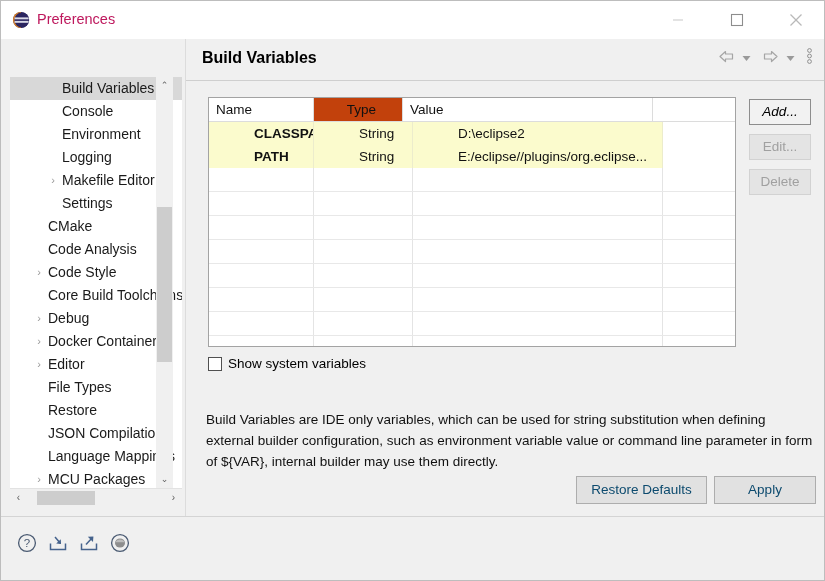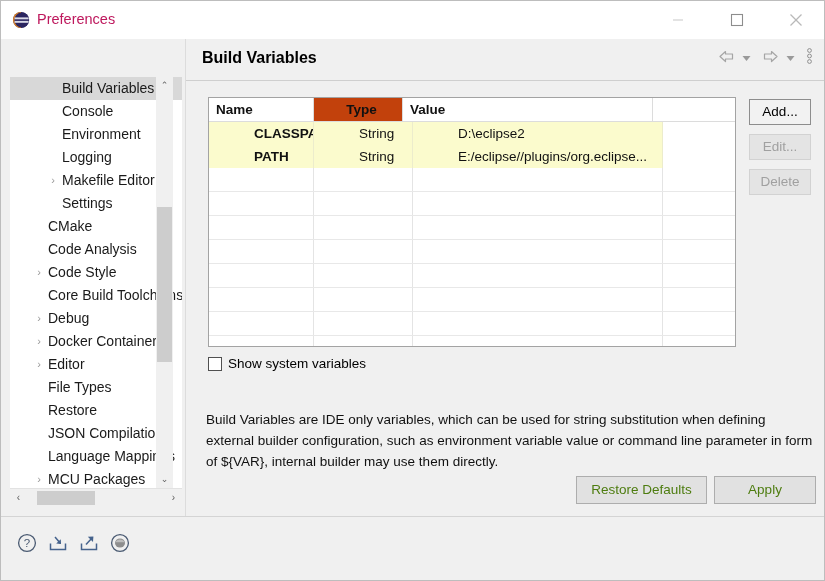--- a/index.html
+++ b/index.html
@@ -195,21 +195,20 @@
   }
   .th {
     font-size: 13.5px;
     line-height: 23px;
     padding-left: 7px;
     box-sizing: border-box;
     border-right: 1px solid #dcdcdc;
     color: #111;
     white-space: nowrap;
     overflow: hidden;
-    font-weight: bold;
   }
   .th.c0 { width: 105px; }
   .th.c1 { width: 89px; background: #c2410c; text-align: center; }
   .th.c2 { width: 250px; }
   .th.c3 { width: 72px; border-right: none; }
   .trow {
     display: flex;
     height: 23px;
   }
   .trow.data { background: #fbfbcd; }
@@ -244,21 +243,21 @@
     box-sizing: border-box;
     text-align: center;
     line-height: 24px;
     cursor: default;
   }
   .sidebtn.disabled {
     background: #e4e4e4;
     border-color: #d2d2d2;
     color: #a0a0a0;
   }
-  #btn-add    { top: 60px; background: #f2f2f2; border-color: #8d8d8d; }
+  #btn-add    { top: 60px; background: #f2f2f2; border-color: #8d8d8d; font-style: italic; }
   #btn-edit   { top: 95px; }
   #btn-delete { top: 130px; }
 
   
   #chk-row {
     position: absolute;
     left: 22px; top: 316px;
     height: 20px;
   }
   #chk-box {
@@ -290,21 +289,21 @@
   
   .cbtn {
     position: absolute;
     height: 28px;
     background: #e1e1e1;
     border: 1px solid #adadad;
     box-sizing: border-box;
     font-size: 13.5px;
     line-height: 26px;
     text-align: center;
-    color: #4d7c0f;
+    color: #0c4a6e;
     cursor: default;
   }
   #btn-restore { left: 390px; top: 437px; width: 131px; }
   #btn-apply   { left: 528px; top: 437px; width: 102px; }
 
   
   #footer-sep {
     position: absolute;
     left: 0; top: 515px;
     width: 823px; height: 1px;

